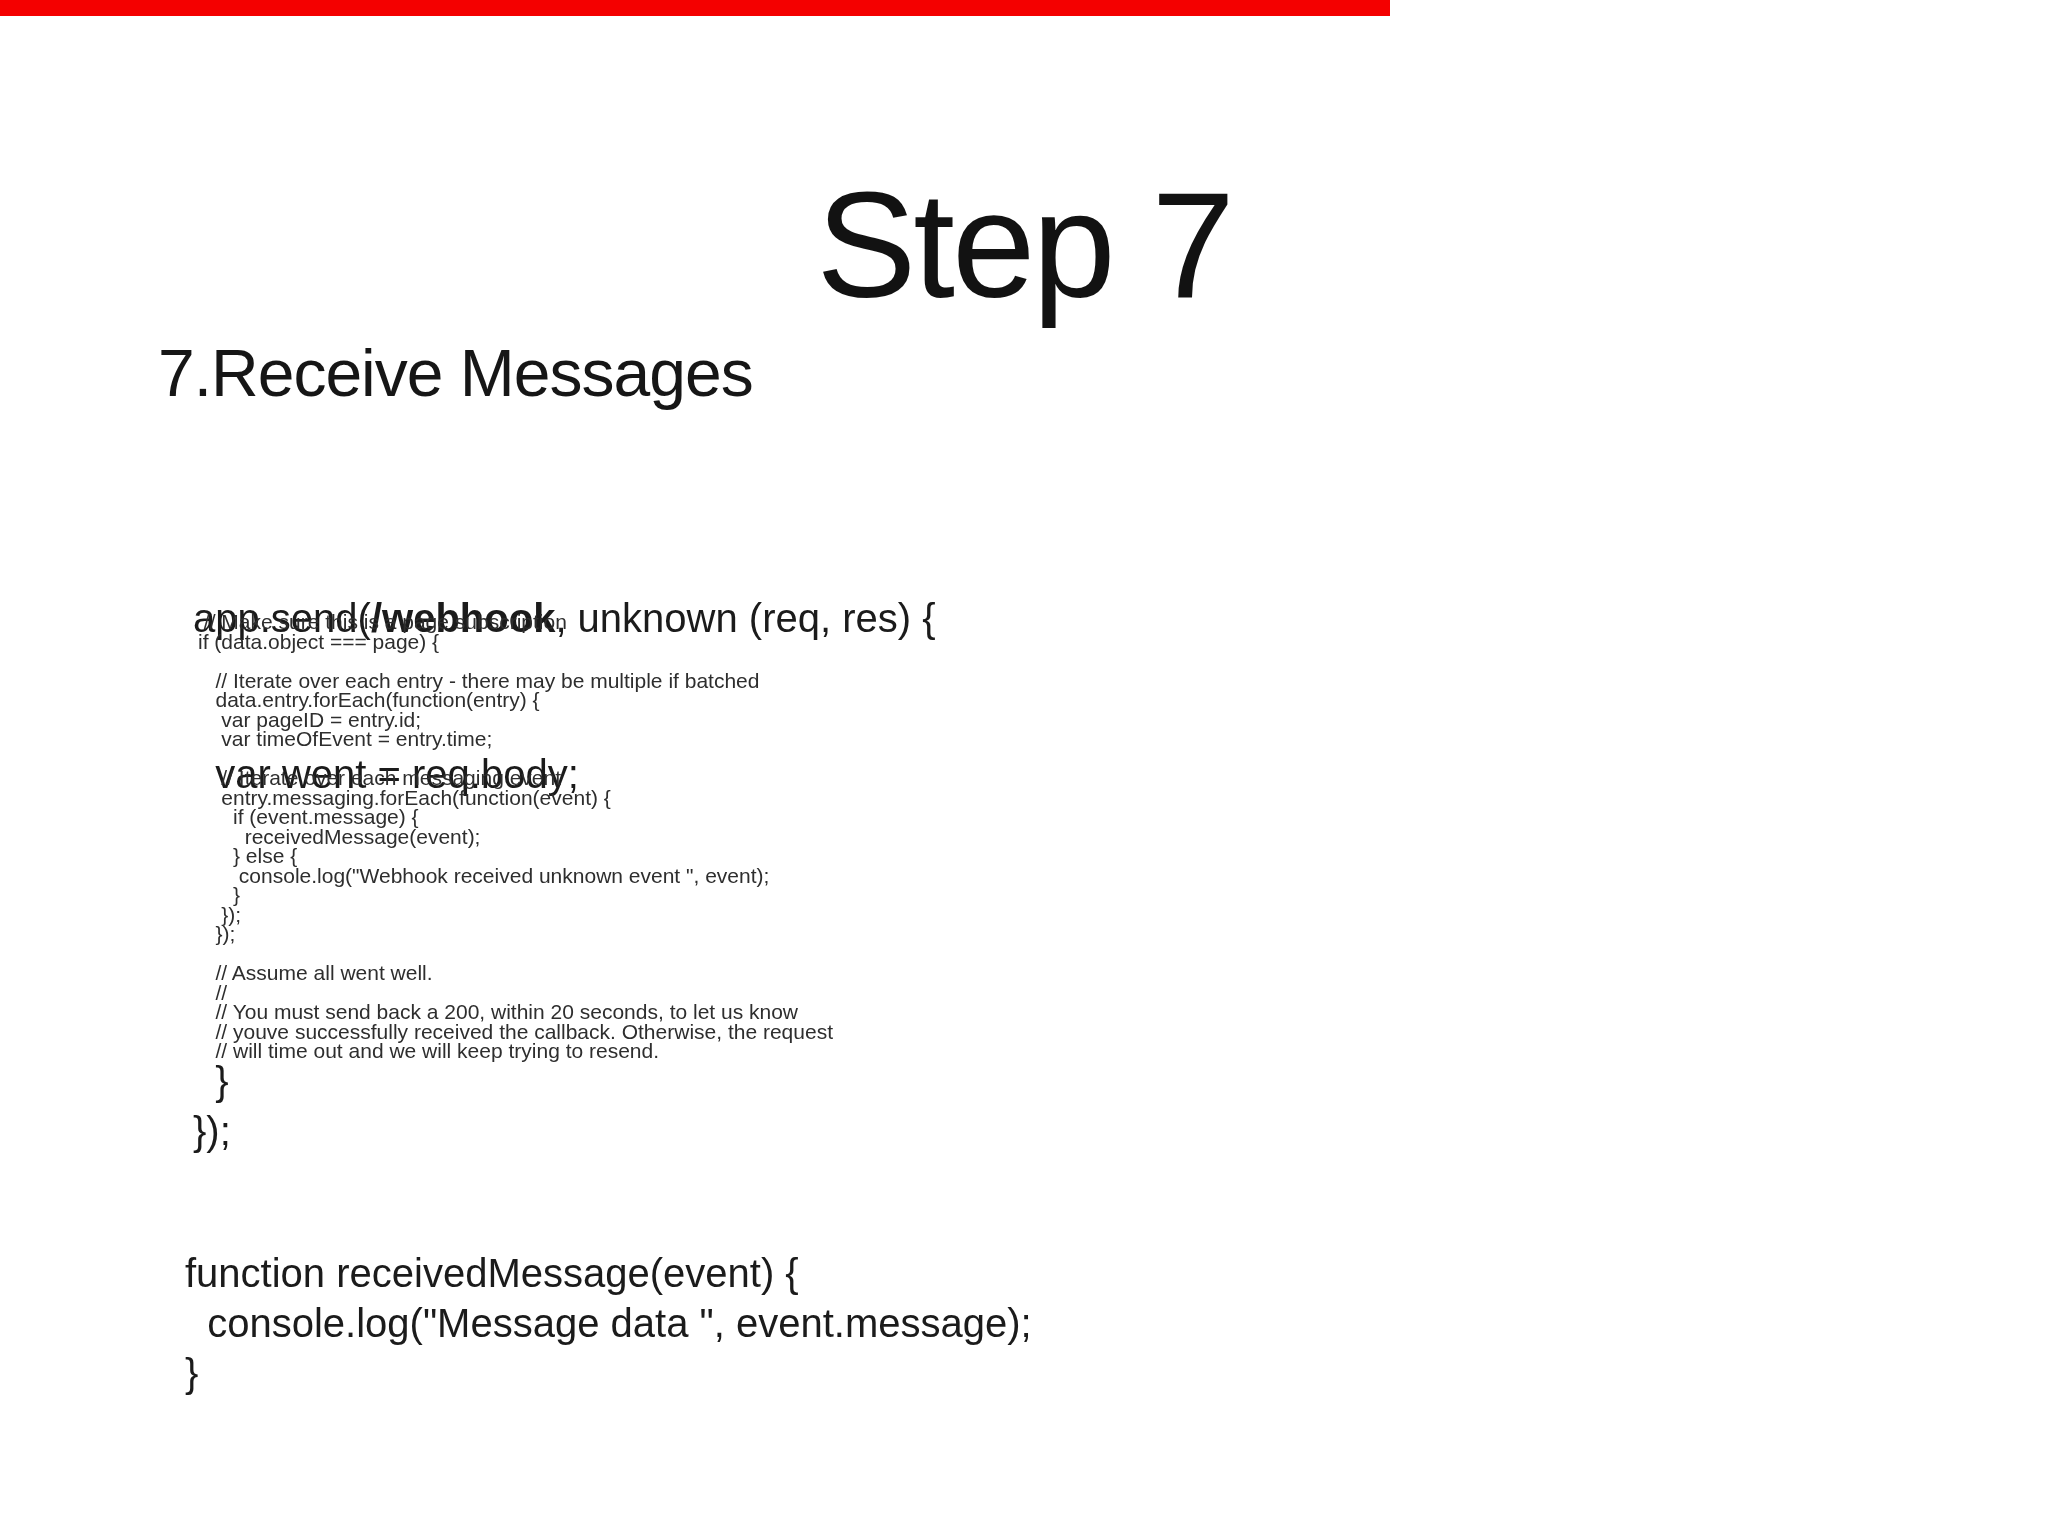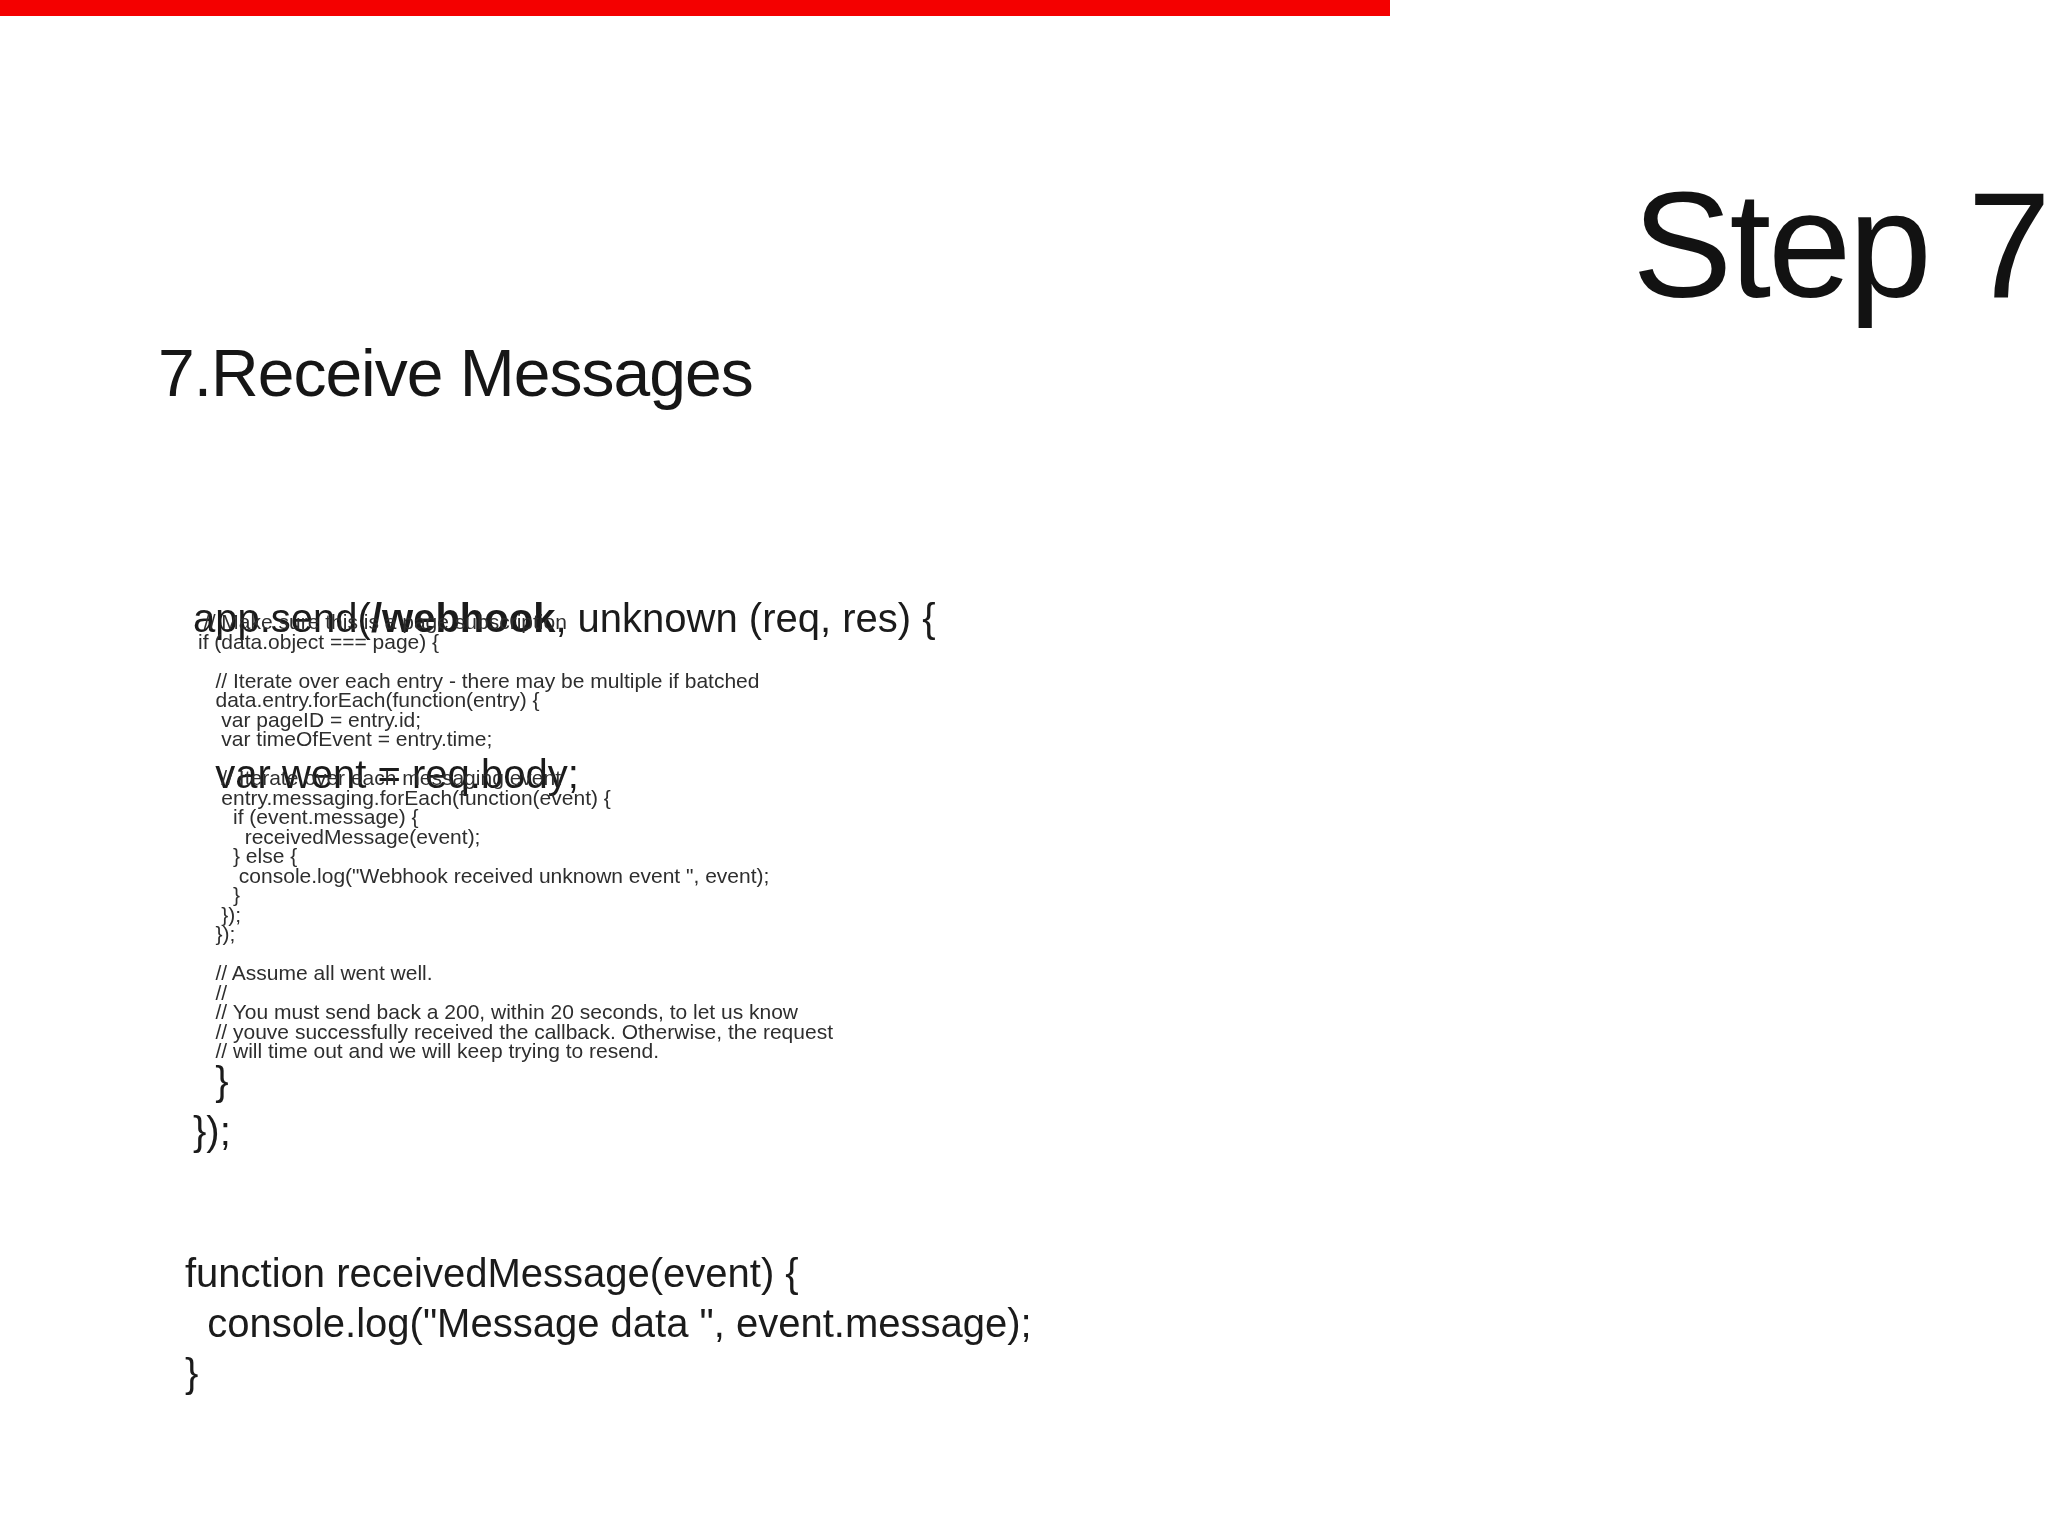--- a/index.html
+++ b/index.html
@@ -12,21 +12,21 @@
     font-family: "Liberation Sans", "DejaVu Sans", sans-serif;
   }
   .abs { position: absolute; }
   #progress-bar {
     left: 0; top: 0;
     width: 1390px; height: 16px;
   }
   #slide-title {
     left: 0; top: 170px;
     width: 2048px;
-    text-align: right;
+    text-align: center;
     font-size: 150px;
     letter-spacing: -3px;
     color: #121212;
     line-height: 1;
     white-space: pre;
   }
   #slide-subtitle {
     left: 158px; top: 340px;
     font-size: 66px;
     letter-spacing: -1px;

